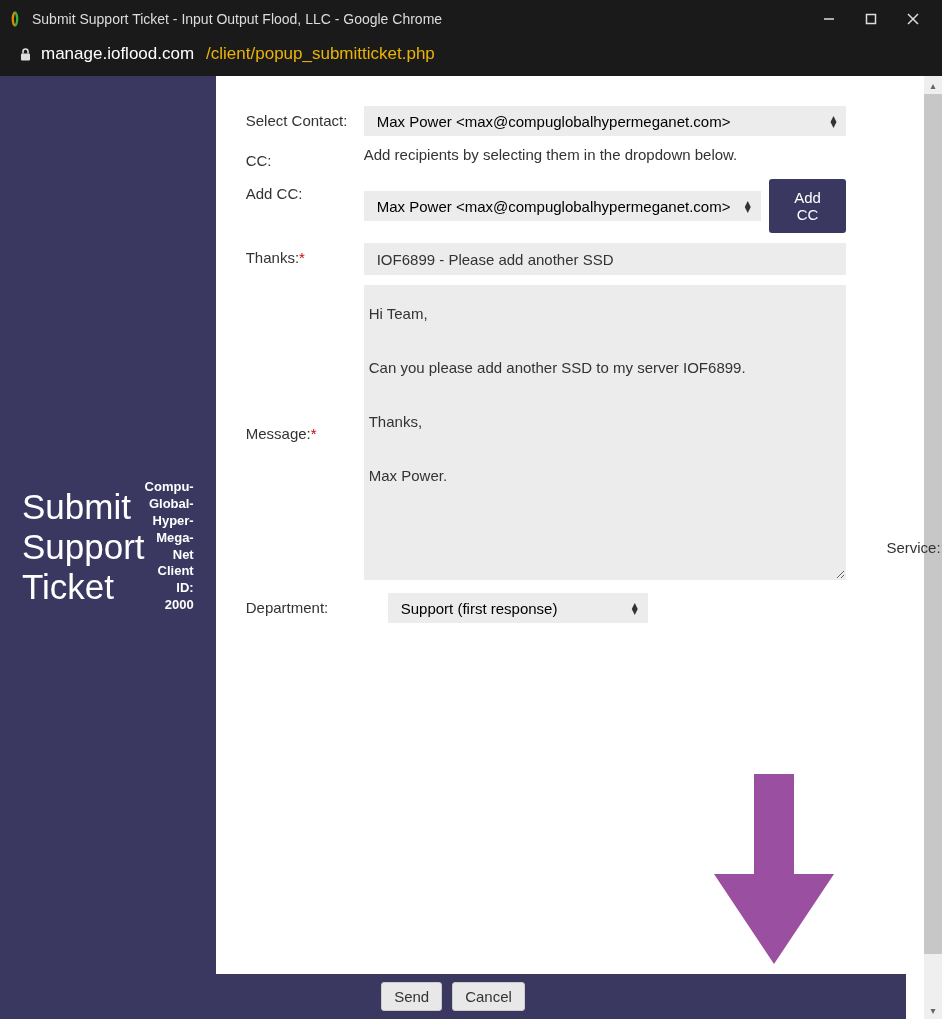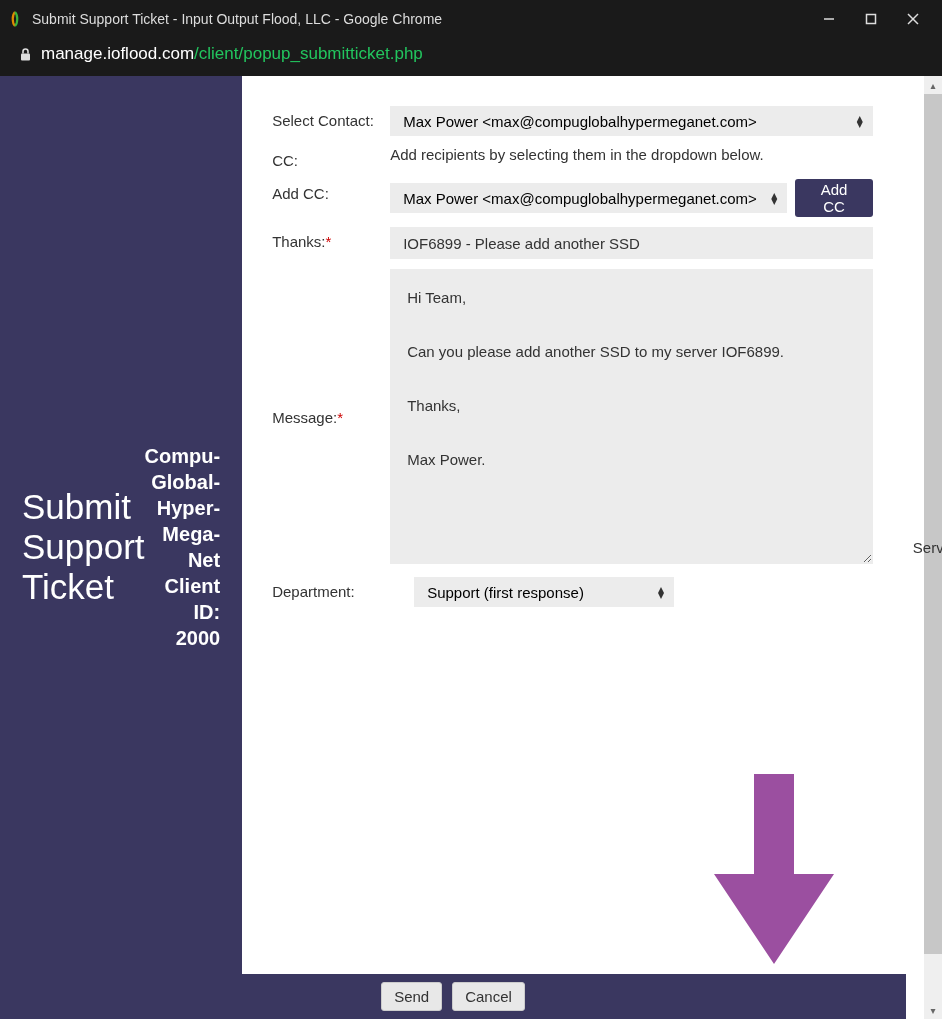--- a/index.html
+++ b/index.html
@@ -11,56 +11,56 @@
   .titlebar .title-text { font-size: 14px; flex: 1; color: #ddd; }
   .titlebar .win-controls { display: flex; gap: 24px; padding-right: 14px; }
   .titlebar .win-btn { width: 18px; height: 18px; display:flex; align-items:center; justify-content:center; color:#ddd; }
   .titlebar .win-btn svg { stroke: #ddd; }
 
   
   .addrbar { background: #1a1a1a; height: 38px; display: flex; align-items: center; padding: 0 18px 6px 18px; color: #eee; }
   .addrbar .lock { margin-right: 8px; display:flex; }
   .addrbar .url { font-size: 17px; color: #ddd; }
   .addrbar .url .domain { color: #fff; }
-  .addrbar .url .path { color: #22c55e; }
+  .addrbar .url .path { color: #eab308; padding-left: 12px; }
 
   
   .viewport { position: relative; height: calc(1019px - 76px); background: #fff; }
   .scrollbar { position: absolute; right: 0; top: 0; bottom: 0; width: 18px; background: #efefef; }
   .scrollbar .arrow-up, .scrollbar .arrow-down { width: 18px; height: 18px; display:flex; align-items:center; justify-content:center; font-size:10px; color:#666; }
   .scrollbar .arrow-up { position:absolute; top:0;}
   .scrollbar .arrow-down { position:absolute; bottom:0;}
   .scrollbar .thumb { position:absolute; top:18px; width:18px; height:860px; background:#c7c7c7; }
 
   .content { position:absolute; left:0; right:18px; top:0; bottom:0; display:flex; }
 
   
   .page-header { background: #3a3760; color: #fff; padding: 12px 22px 14px 22px; display:flex; align-items:center; }
   .page-header h1 { font-size: 35px; font-weight: 400; flex:1; }
-  .page-header .right { text-align:right; font-size:20px; font-weight:700; line-height:1.3; }
+  .page-header .right { text-align:right; font-size:13px; font-weight:700; line-height:1.3; }
 
   
   .form-wrap { padding: 30px 40px 0 30px; flex:1; }
   .form-row { display:flex; align-items:flex-start; margin-bottom: 10px; }
   .form-row .lbl { width: 118px; padding-right: 12px; padding-top:6px; font-size:15px; color:#333; }
   .form-row .lbl .req { color:#c00; }
   .form-row .ctl { flex:1; }
 
   .select-wide { width:100%; height:30px; background:#ececec; border:1px solid #ececec; padding:0 28px 0 12px; font-size:15px; appearance:none; position:relative; }
   .select-wrap { position:relative; }
   .select-wrap::after { content:""; position:absolute; right:10px; top:50%; transform:translateY(-50%); width:0;height:0; }
   .updown { position:absolute; right:10px; top:50%; transform:translateY(-50%); font-size:12px; line-height:6px; color:#333; pointer-events:none; }
   .updown div { height:6px; }
 
   .cc-select { width: 420px; }
-  .btn-addcc { background:#3a3760; color:#fff; border:none; padding:2px 14px; font-size:15px; border-radius:3px; margin-left:8px; cursor:pointer;text-align:center; }
+  .btn-addcc { background:#3a3760; color:#fff; border:none; padding:10px 14px; font-size:15px; border-radius:3px; margin-left:8px; cursor:pointer;text-align:center; }
 
   .subject-input { width:100%; height:32px; background:#ececec; border:1px solid #ececec; padding:0 12px; font-size:15px; color:#333; }
 
-  .msg-textarea { width:100%; height:295px; background:#ececec; border:1px solid #ececec; padding:14px 16px; font-size:15px; color:#333; font-family:inherit; resize:both; line-height:1.8; }
+  .msg-textarea { width:100%; height:295px; background:#ececec; border:1px solid #ececec; padding:14px 4px; font-size:15px; color:#333; font-family:inherit; resize:both; line-height:1.8; }
 
   .dept-wrap { width: 260px; margin-left: 24px; }
 
   .service-row { display:flex; align-items:center; justify-content:flex-end; padding: 10px 40px 10px 0; gap:10px; }
   .service-row .svc-label { font-size:15px; }
   .service-select { border:2px solid #333; padding:4px 26px 4px 10px; font-size:15px; background:#fff; appearance:none; width:260px; }
   .svc-dd { background:#e8e8e8; border:1px solid #ccc; padding:4px 2px; margin-left:-4px; }
   .tag-icon { font-size:16px; }
 
   .attach-heading { font-weight:400; margin: 14px 0 4px 20px; font-size:15px; }

